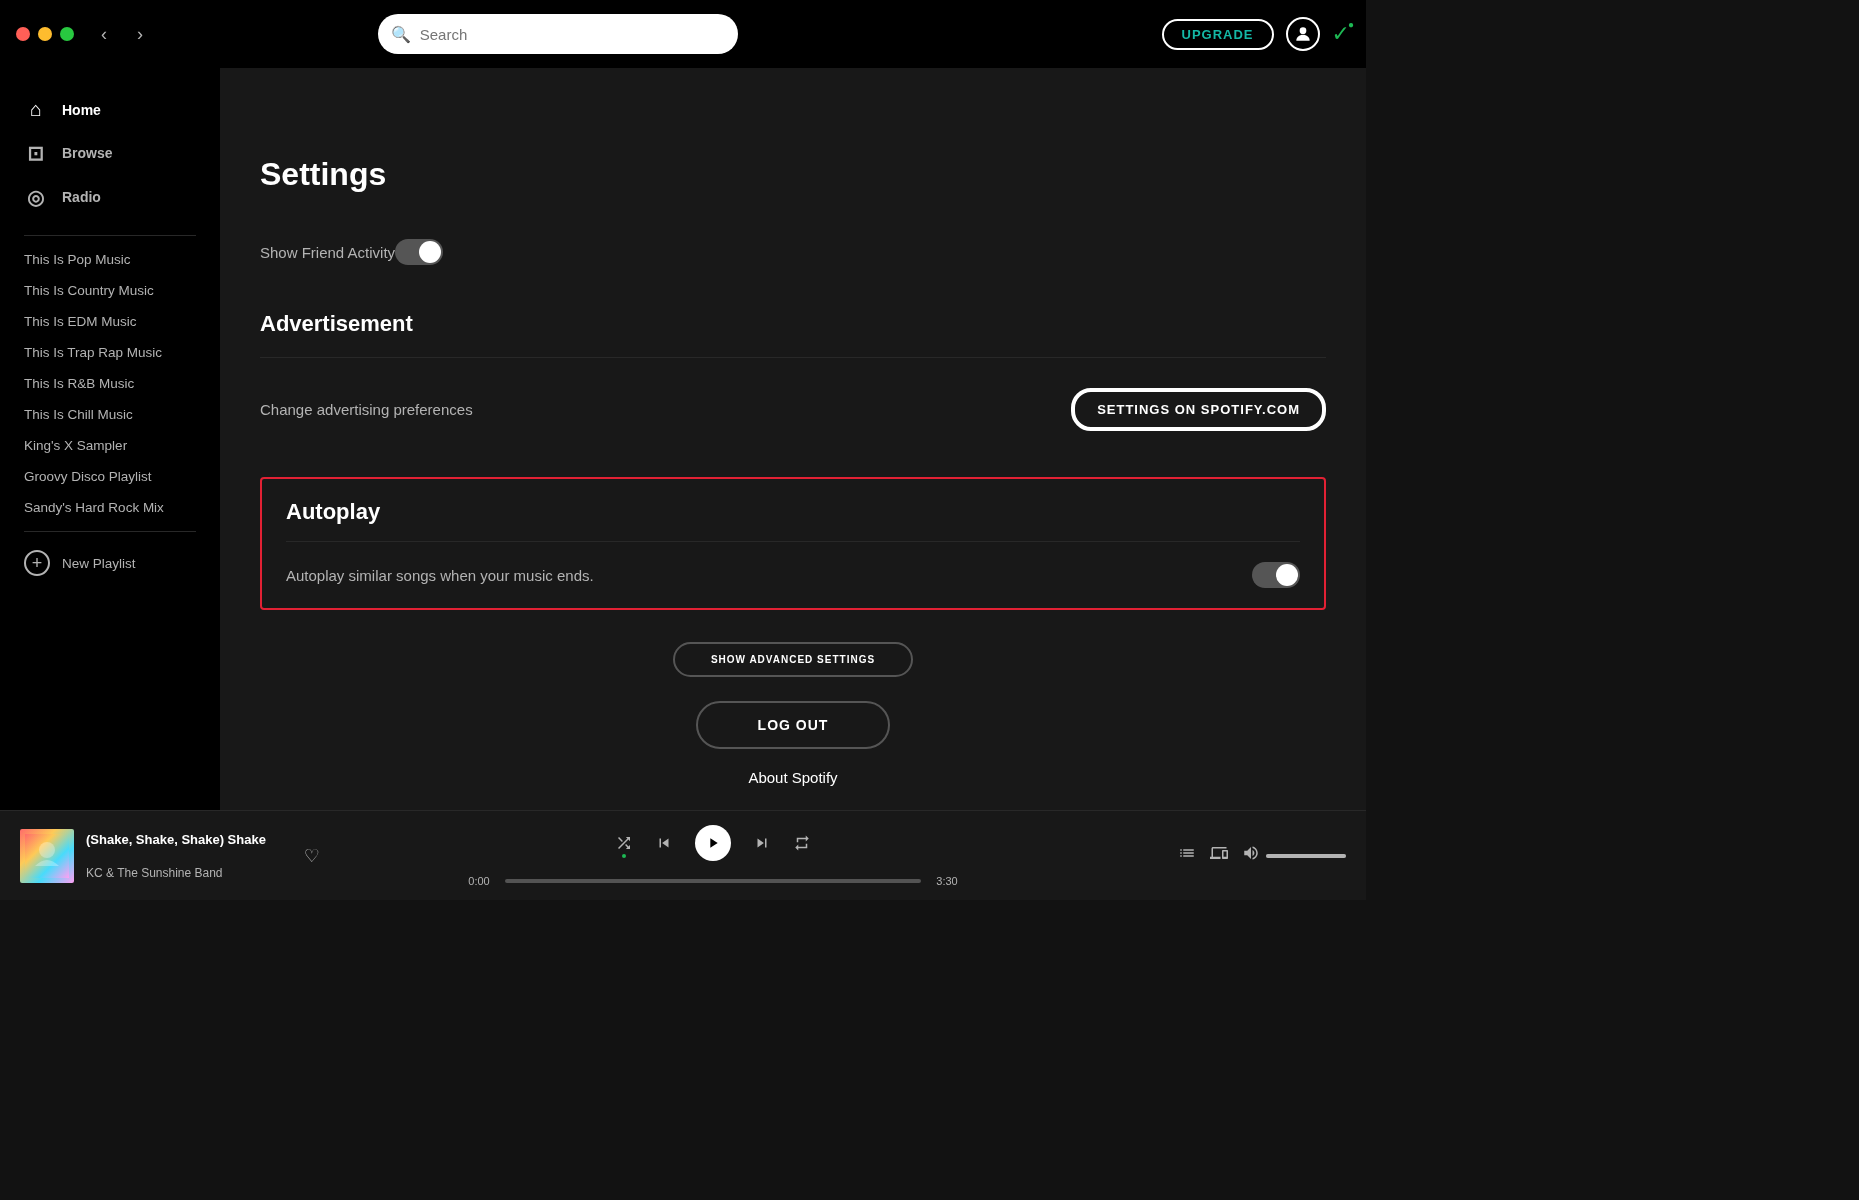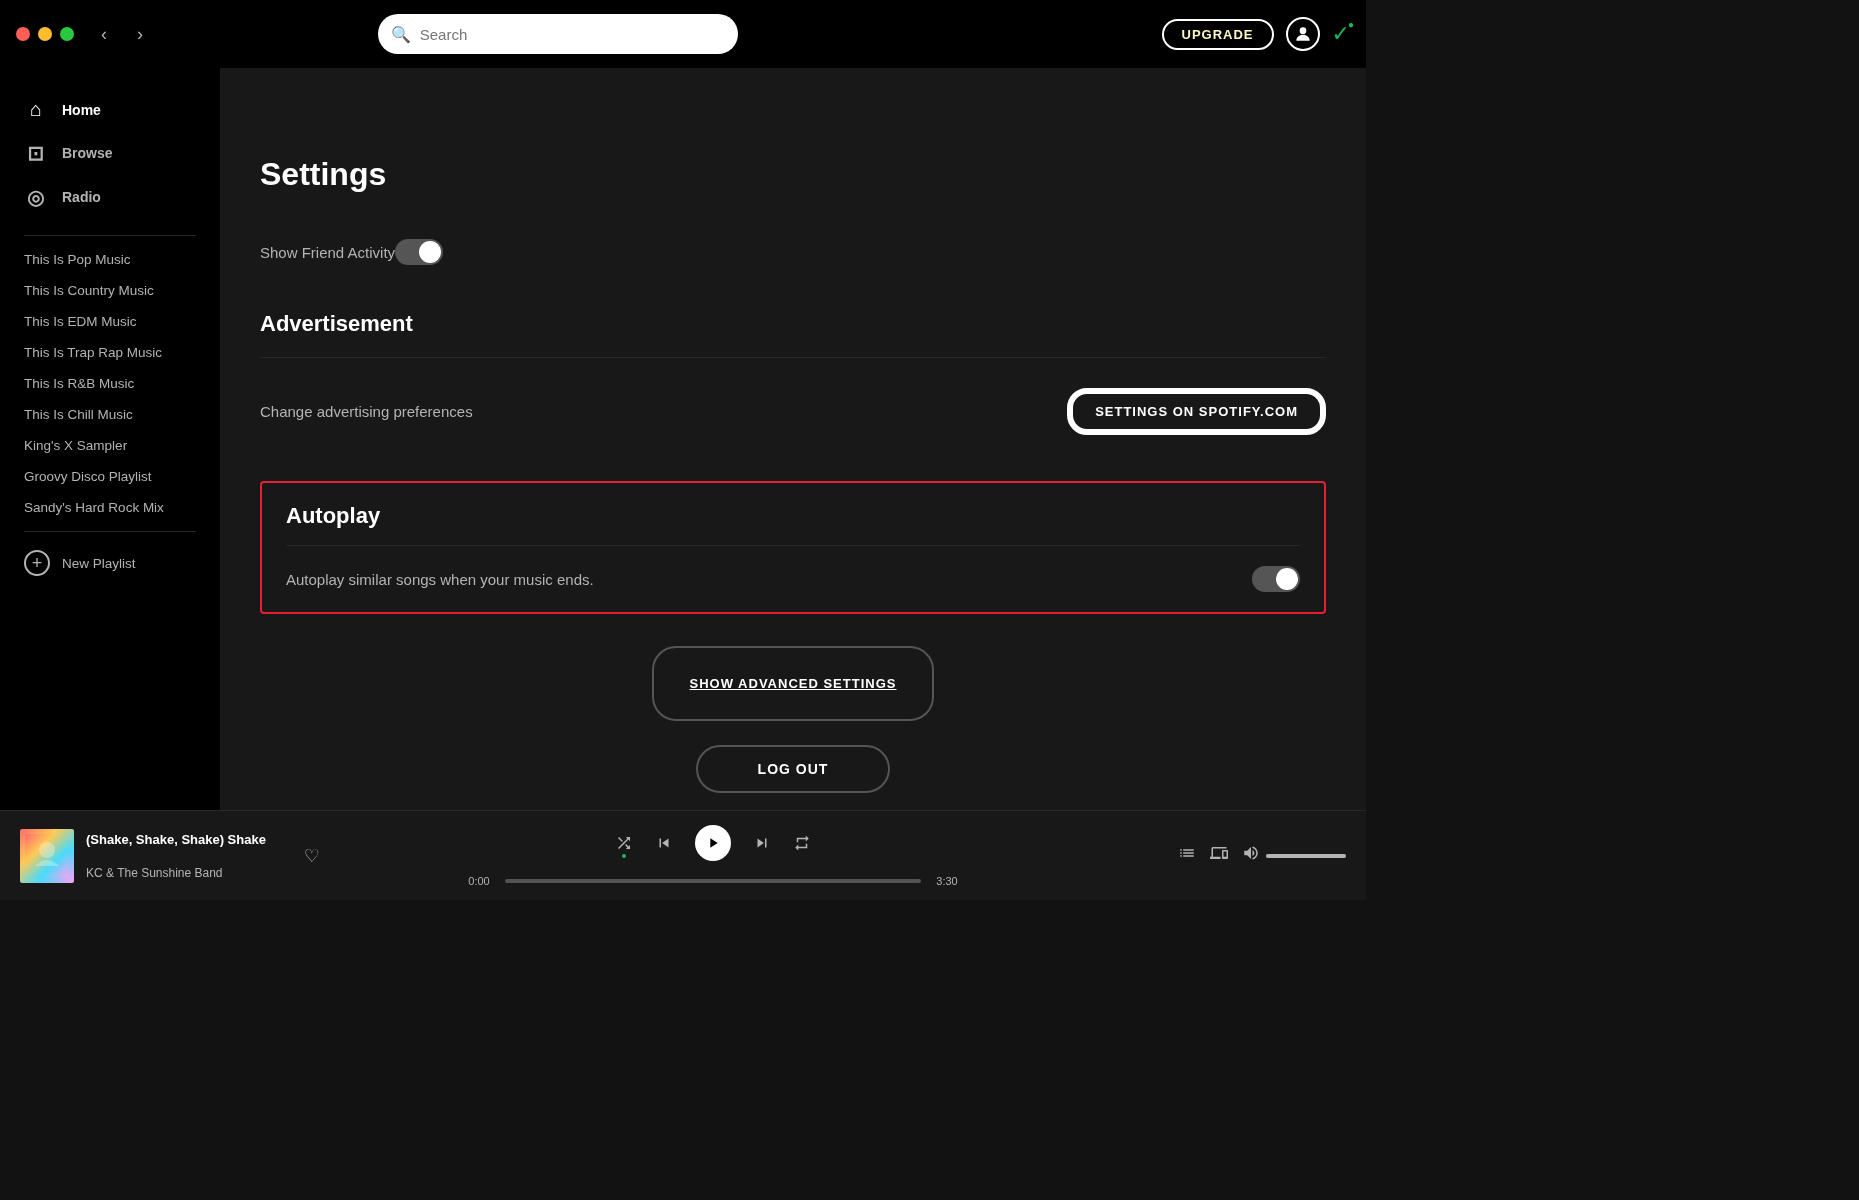--- a/index.html
+++ b/index.html
@@ -80,21 +80,21 @@
     }
     .titlebar-right {
       display: flex;
       align-items: center;
       gap: 12px;
       margin-left: auto;
     }
     .upgrade-btn {
       border: 2px solid #fff;
       background: transparent;
-      color: #fef9c3;
+      color: #14b8a6;
       border-radius: 20px;
       padding: 6px 18px;
       font-size: 13px;
       font-weight: 700;
       letter-spacing: 1px;
       cursor: pointer;
     }
     .user-icon {
       width: 34px;
       height: 34px;
@@ -255,21 +255,21 @@
     .ad-section {
       margin-bottom: 32px;
     }
     .ad-row {
       display: flex;
       align-items: center;
       justify-content: space-between;
       padding: 14px 0;
     }
     .settings-on-spotify-btn {
-      border: 6px solid #ffffff;
+      border: 4px solid #ffffff;
       background: transparent;
       color: #fff;
       border-radius: 20px;
       padding: 10px 22px;
       font-size: 13px;
       font-weight: 700;
       letter-spacing: 1px;
       cursor: pointer;
       white-space: nowrap;
     }
@@ -303,26 +303,25 @@
     }
 
     
     .show-advanced-btn {
       display: block;
       margin: 0 auto 24px;
       border: 2px solid #555;
       background: transparent;
       color: #fff;
       border-radius: 24px;
-      padding: 28px 36px;
-      font-size: 13px;
+      padding: 10px 36px;
+      font-size: 10px;
       font-weight: 700;
       letter-spacing: 1px;
       cursor: pointer;
-      text-decoration: underline;
     }
     .logout-btn {
       display: block;
       margin: 0 auto 20px;
       border: 2px solid #555;
       background: transparent;
       color: #fff;
       border-radius: 24px;
       padding: 14px 60px;
       font-size: 14px;

